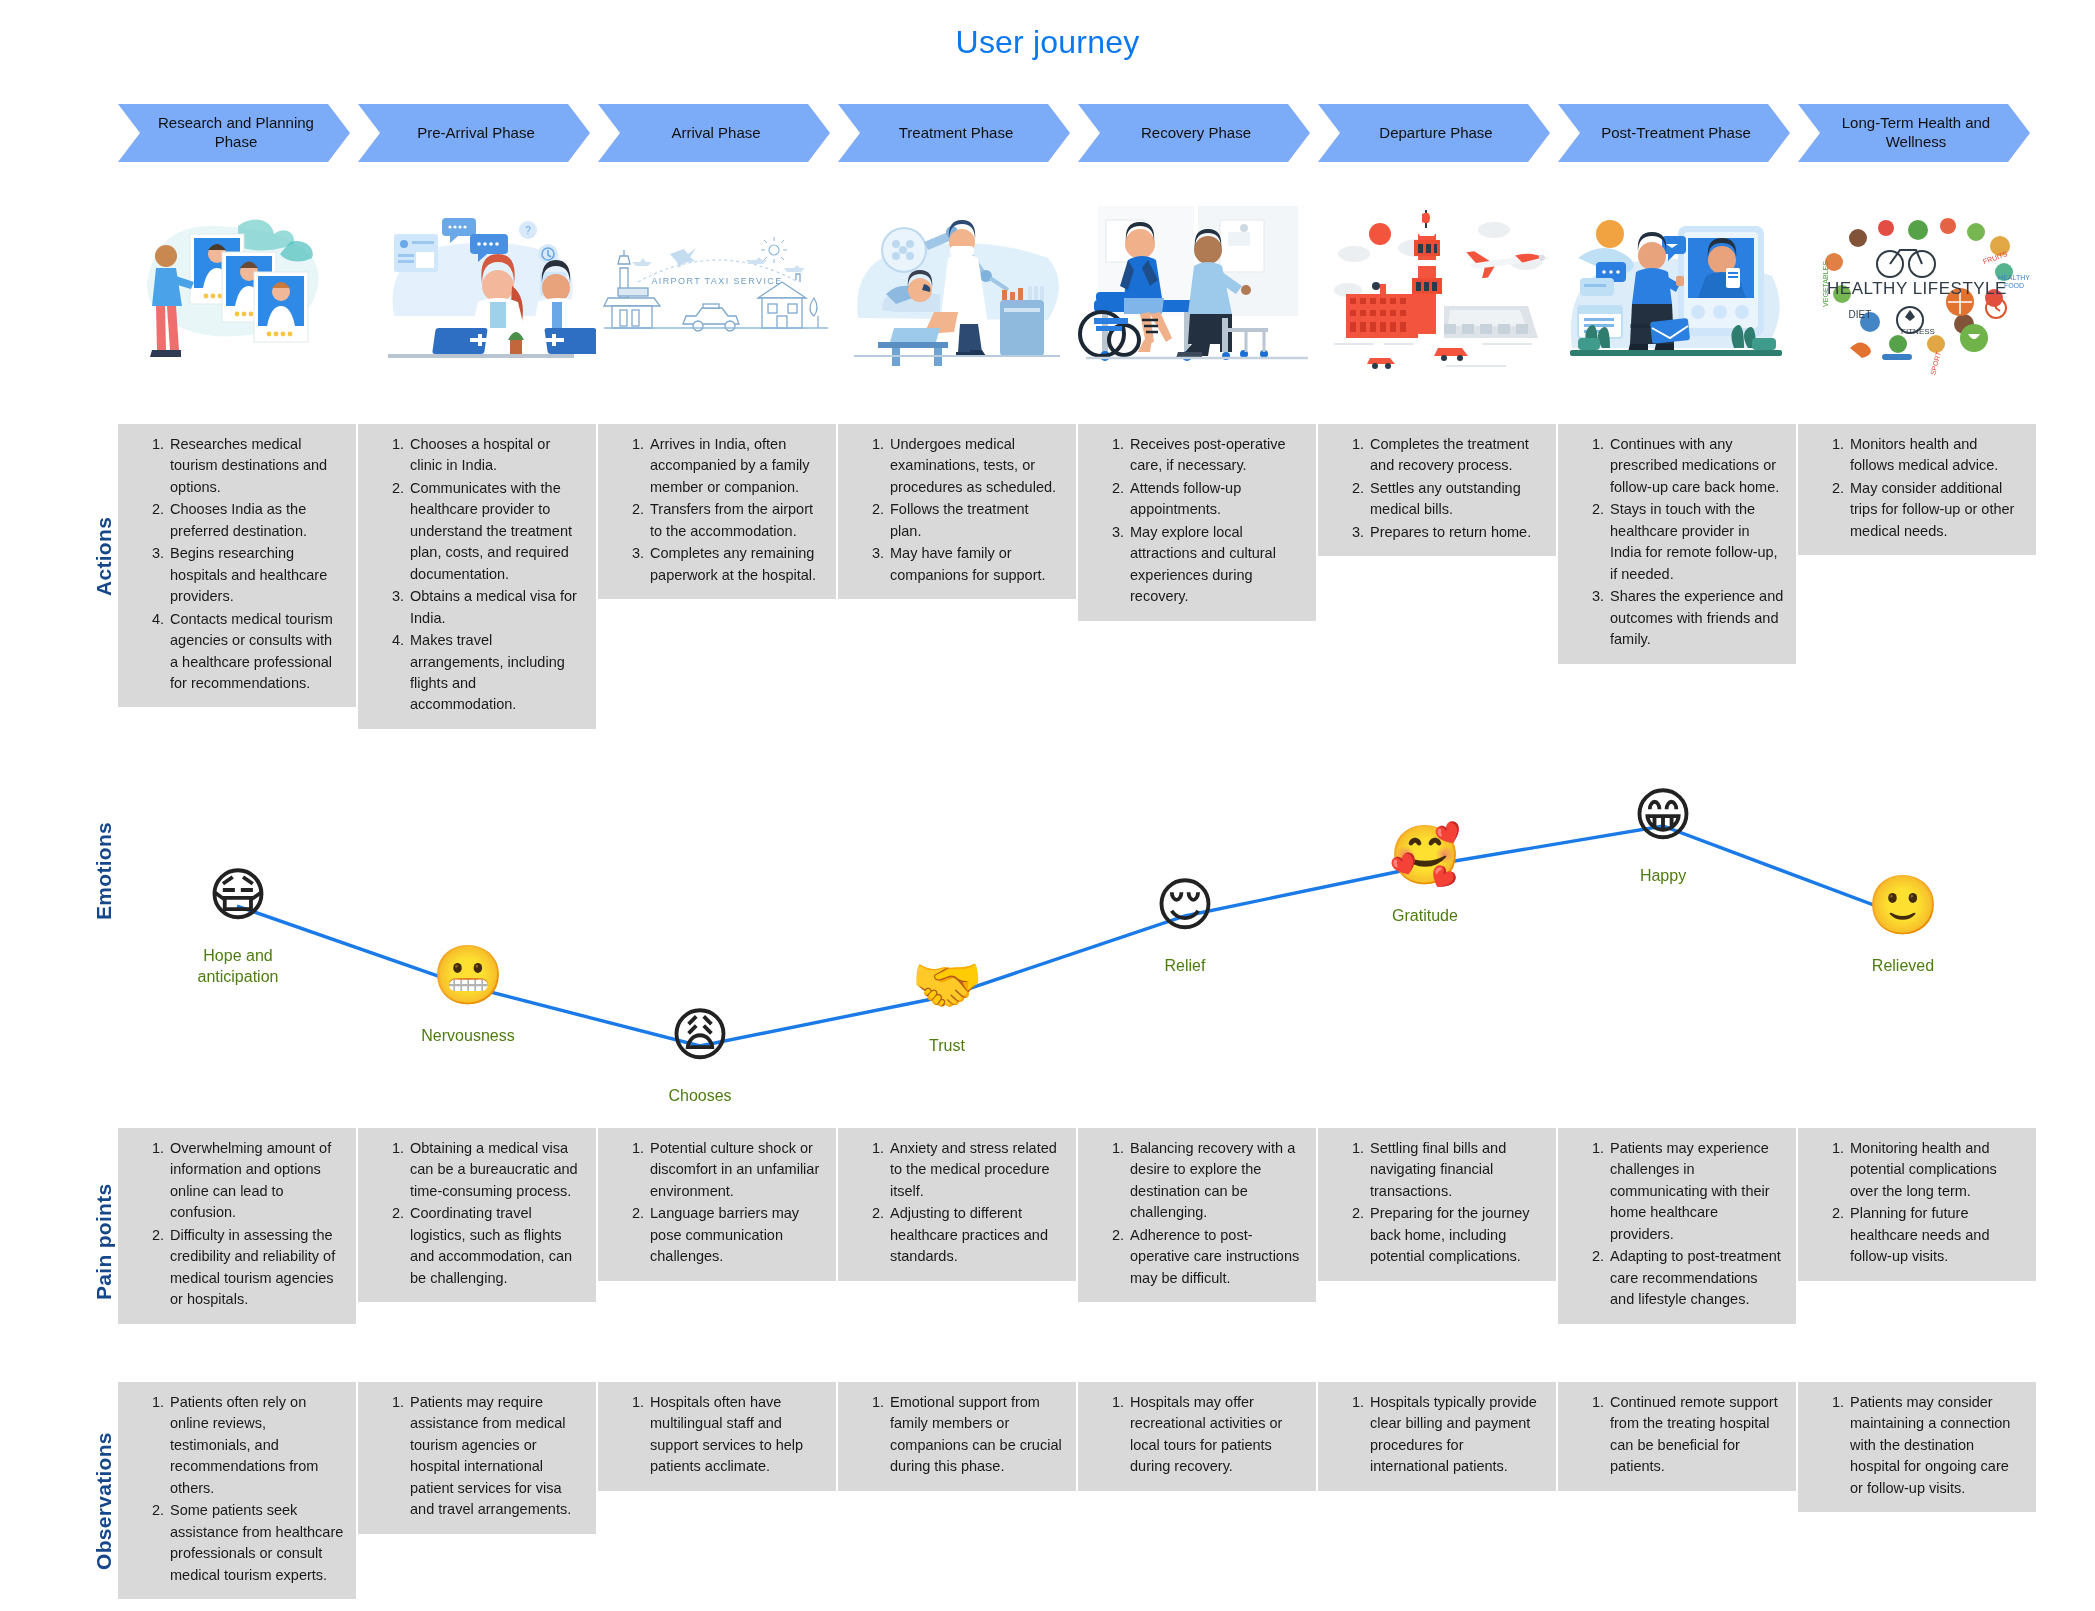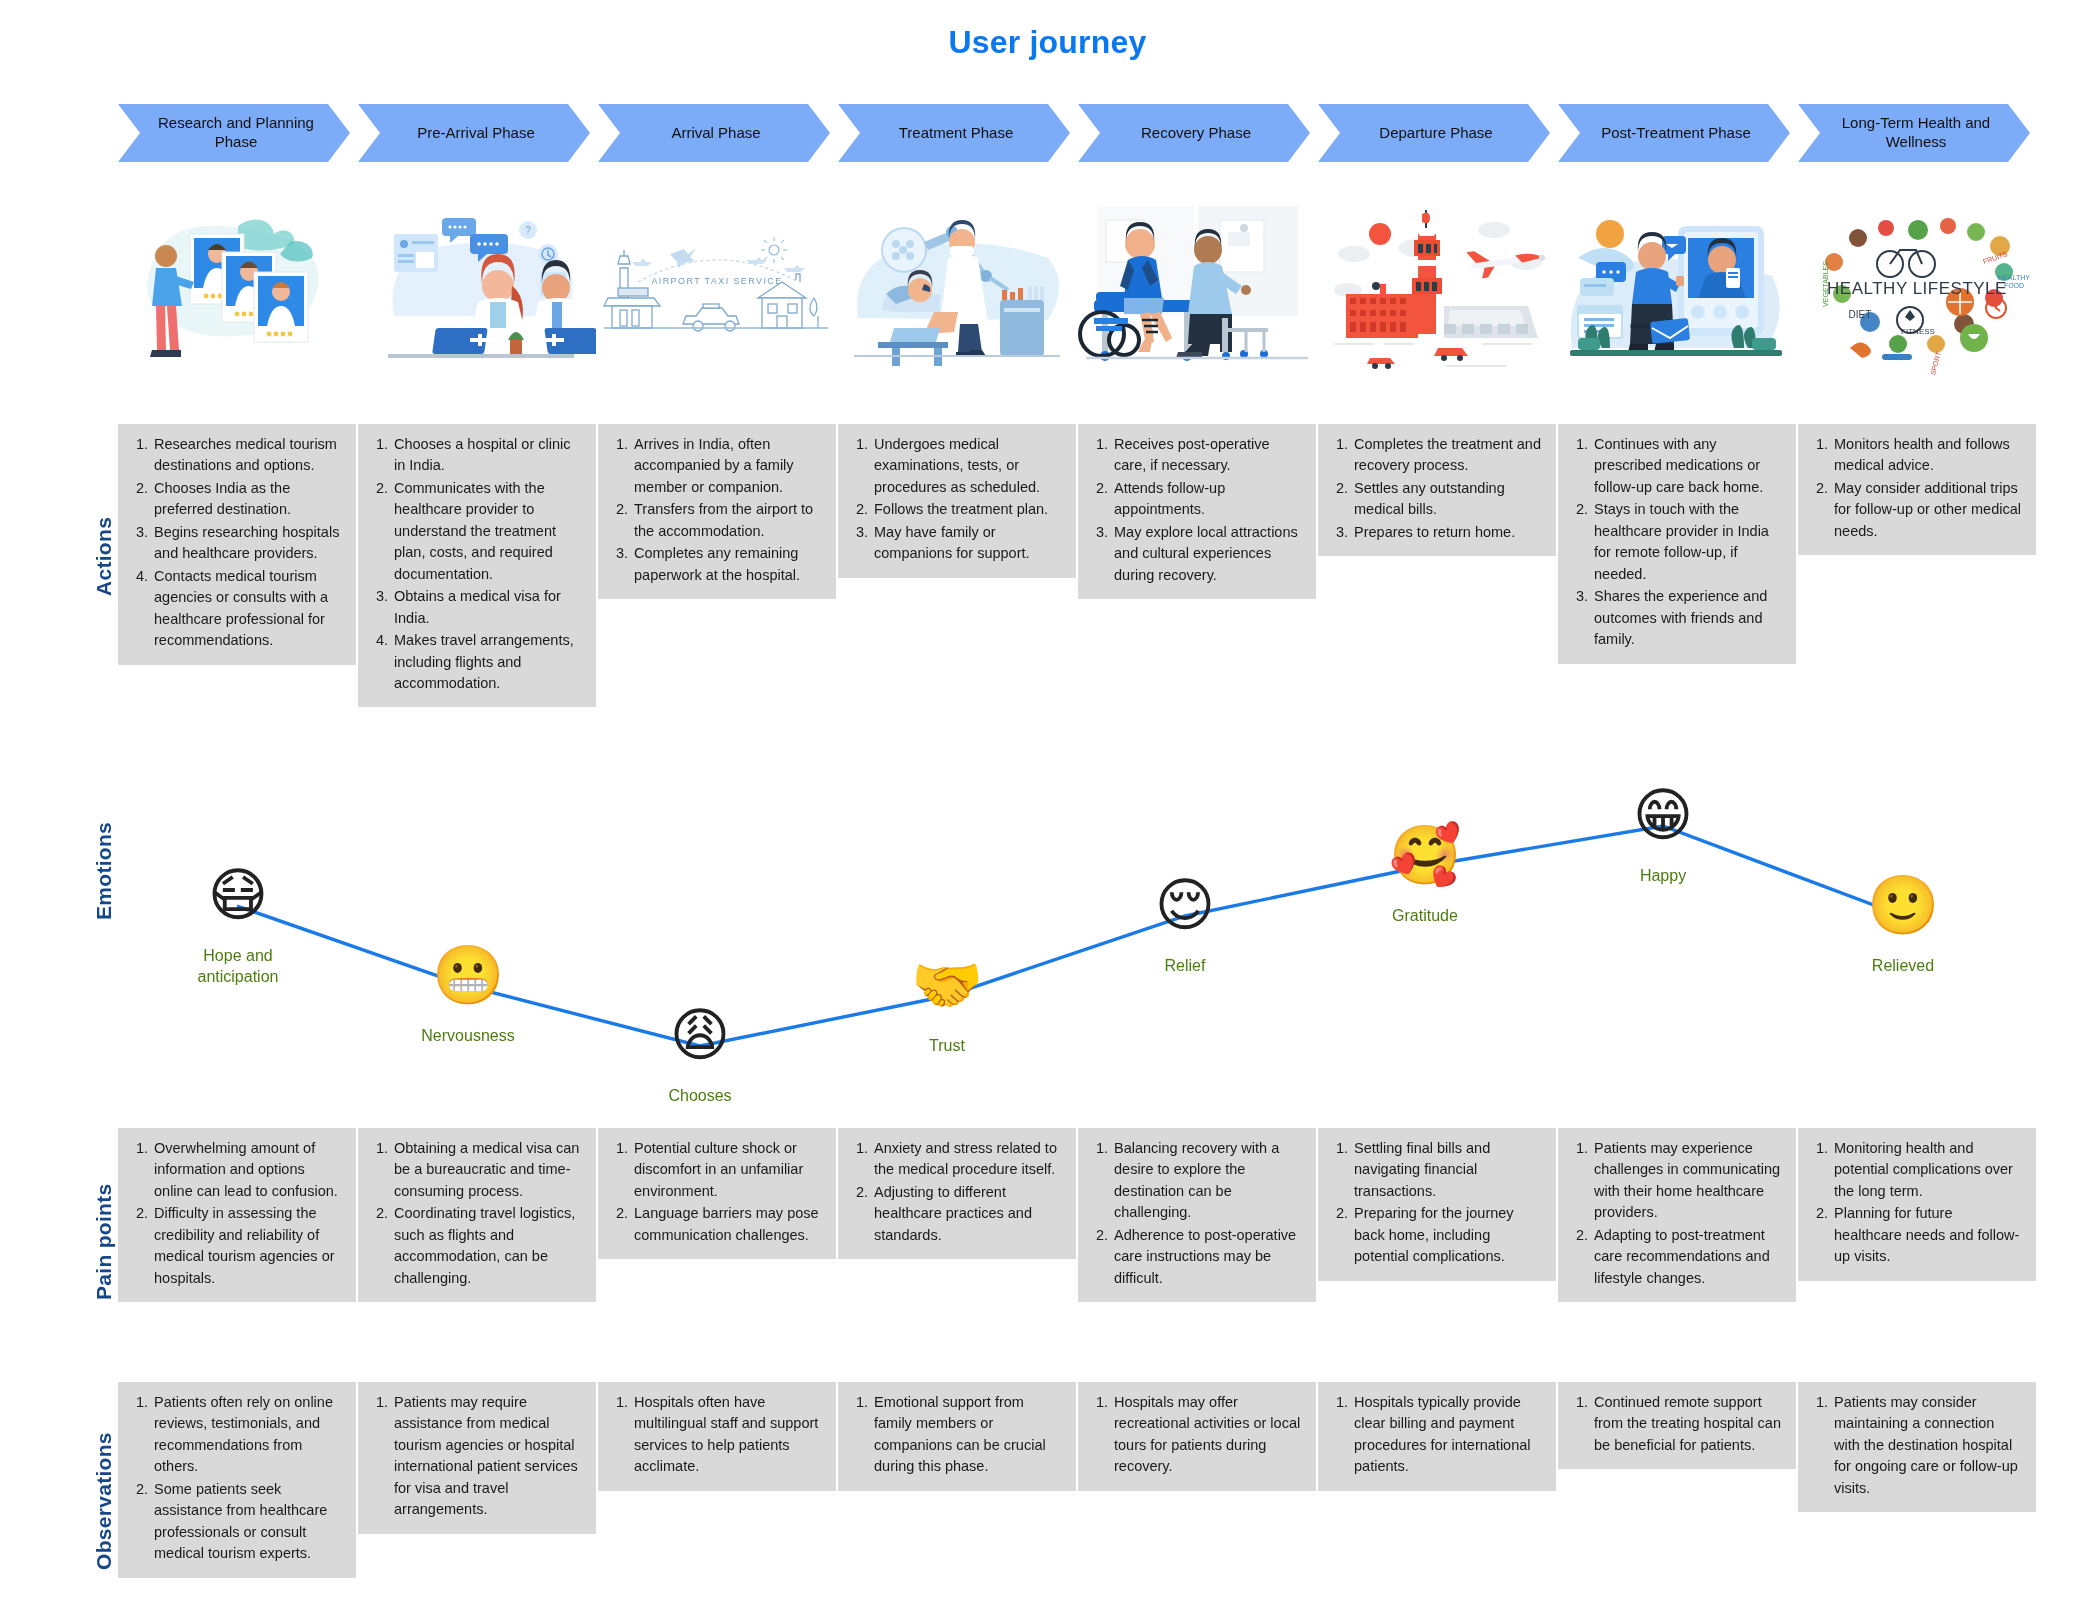--- a/index.html
+++ b/index.html
@@ -10,21 +10,21 @@
     font-family: "Liberation Sans", sans-serif;
     color: #222;
     position: relative;
     overflow: hidden;
   }
 
   
   #page-title {
     position:absolute; top:24px; left:0; width:2095px;
     text-align:center;
-    font-size:32px; font-weight:bold; letter-spacing:.2px;
+    font-size:32px; font-weight:normal; letter-spacing:.2px;
     color:#0b78f0;
   }
 
   
   #phase-strip {
     position:absolute; top:104px; left:118px;
     width: 1920px; height:42px;
     display:flex;
   }
   .phase-chevron {
@@ -63,21 +63,21 @@
 
   
   .card {
     background:#d9d9d9;
     padding:10px 12px 12px 10px;
     font-size:14.5px;
     line-height:1.48;
     color:#1a1a1a;
   }
   .card ol { margin:0; padding-left:24px; }
-  .card li { margin:0 0 1px 0; padding-left:2px; }
+  .card li { margin:0 0 1px 16px; padding-left:2px; }
 
   #row-actions .col      { top:424px; }
   #row-pain .col         { top:1128px;border-radius:6px; }
   #row-observations .col { top:1382px; }
 
   
   .row-label {
     position:absolute;
     color:#16478a;
     font-weight:bold;

